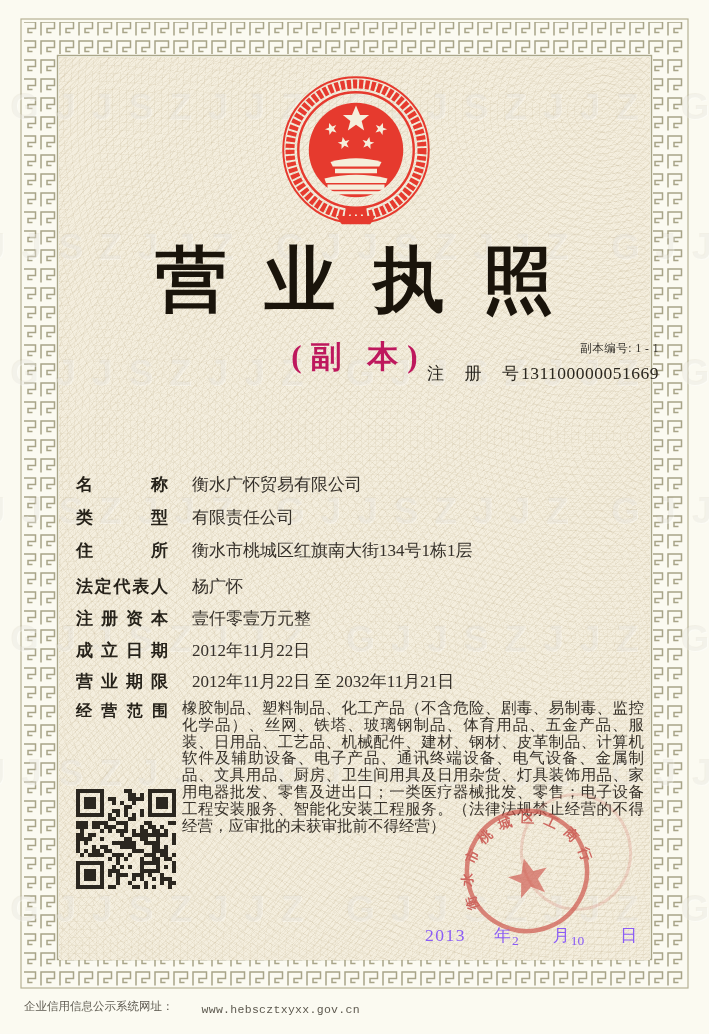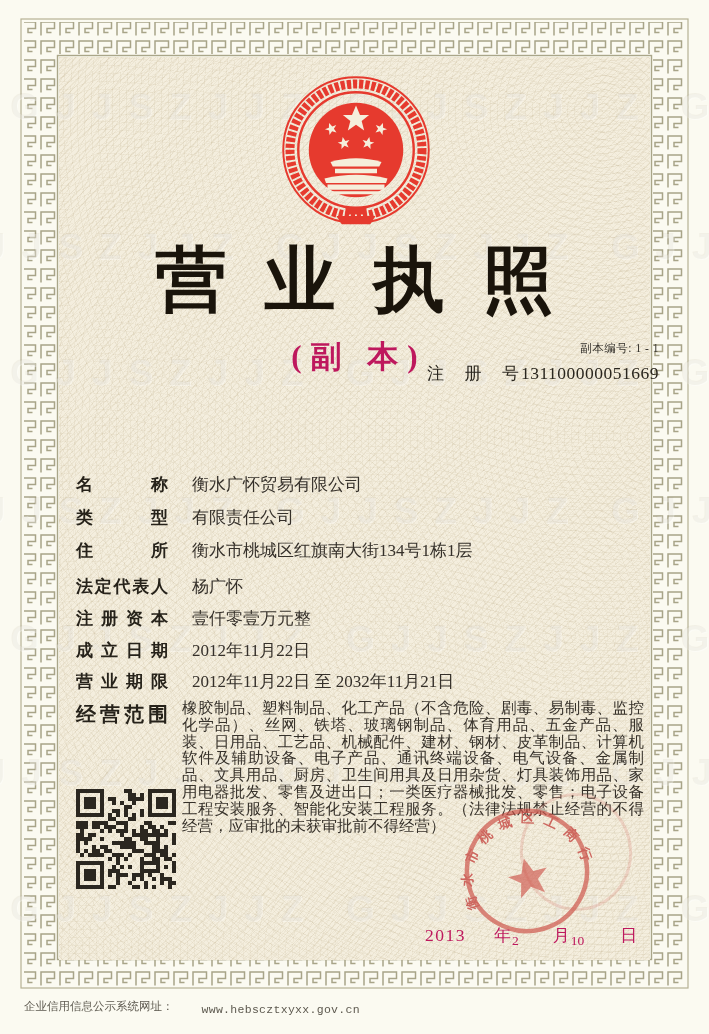--- a/index.html
+++ b/index.html
@@ -84,21 +84,21 @@
   .field-row:nth-of-type(2){ top:506px; }
   .field-row:nth-of-type(3){ top:539px; }
   .field-row:nth-of-type(4){ top:575px; }
   .field-row:nth-of-type(5){ top:607px; }
   .field-row:nth-of-type(6){ top:639px; }
   .field-row:nth-of-type(7){ top:670px; }
 
   .scope-label {
     position:absolute; left:76px; top:701px; width:92px;
     font-family:"Liberation Sans", sans-serif; font-weight:bold;
-    font-size:20px; color:#26221a; text-align:justify; text-align-last:justify;
+    font-size:16px; color:#26221a; text-align:justify; text-align-last:justify;
   }
   .scope-text {
     position:absolute; left:182px; top:700px; width:462px;
     font-size:15.5px; line-height:16.8px; color:#36312a;
     text-align:justify;
   }
 
   
   .qr {
     position:absolute; left:76px; top:789px;
@@ -114,21 +114,21 @@
     font-size:17px; color:#221e16; text-align:justify; text-align-last:justify;
   }
   .seal { position:absolute; left:453px; top:797px; width:148px; height:148px; opacity:.85; transform:rotate(-14deg); }
   .seal-ghost {
     position:absolute; left:520px; top:793px; width:112px; height:118px;
     border:3px solid rgba(209,98,88,.20); border-radius:50%;
     transform:rotate(-10deg);
   }
   .date-line {
     position:absolute; left:425px; top:924px;
-    display:flex; align-items:baseline; color:#be185d;
+    display:flex; align-items:baseline; color:#8b5cf6;
   }
   .date-line .dyear { font-size:17.5px; letter-spacing:1.5px; }
   .date-line .dchar { font-size:17px; }
   .date-line .g1 { margin-left:28px; }
   .date-line .g2 { margin-left:34px; }
   .date-line .g3 { margin-left:36px; }
   .date-line .dnum { font-size:13.5px; position:relative; top:4px; margin-left:1px; }
 
   
   .footer-left {

